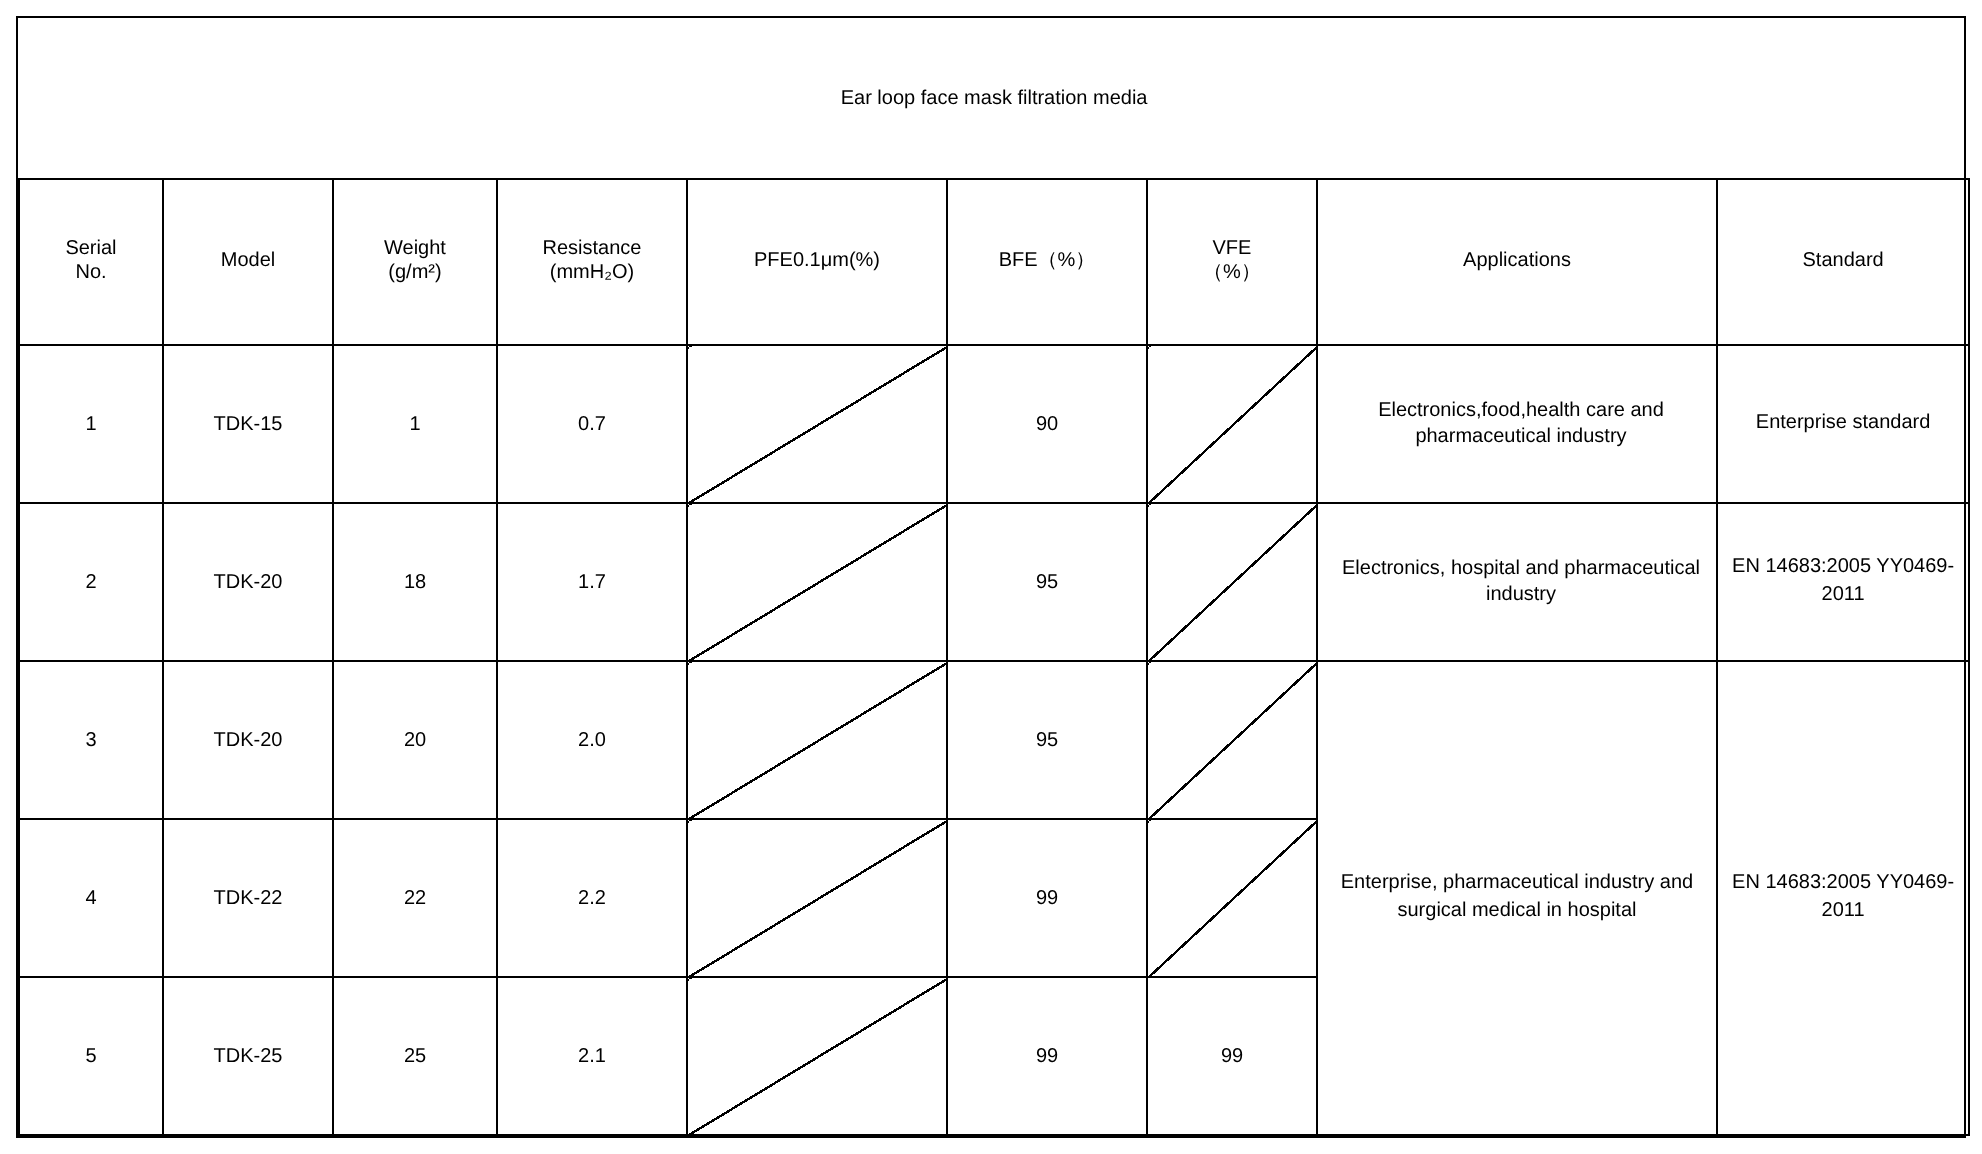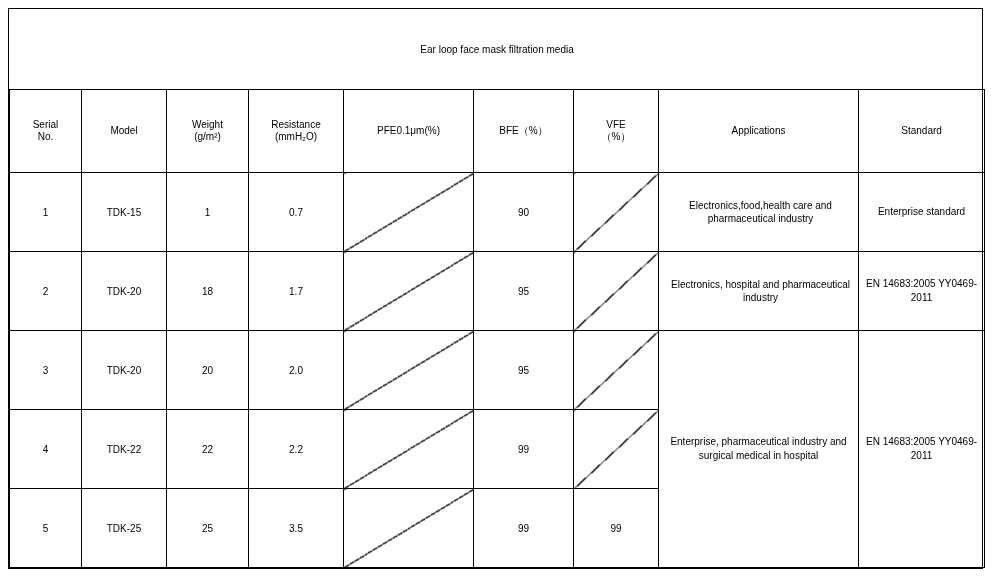--- a/index.html
+++ b/index.html
@@ -183,21 +183,21 @@
           <td>2.2</td>
           <td class="slash"></td>
           <td>99</td>
           <td class="slash"></td>
         </tr>
 
         <tr class="body-row">
           <td>5</td>
           <td>TDK-25</td>
           <td>25</td>
-          <td>3.5</td>
+          <td>2.1</td>
           <td class="slash"></td>
           <td>99</td>
           <td>99</td>
         </tr>
       </tbody>
     </table>
   </div>
 </div>
 
 </body></html>

